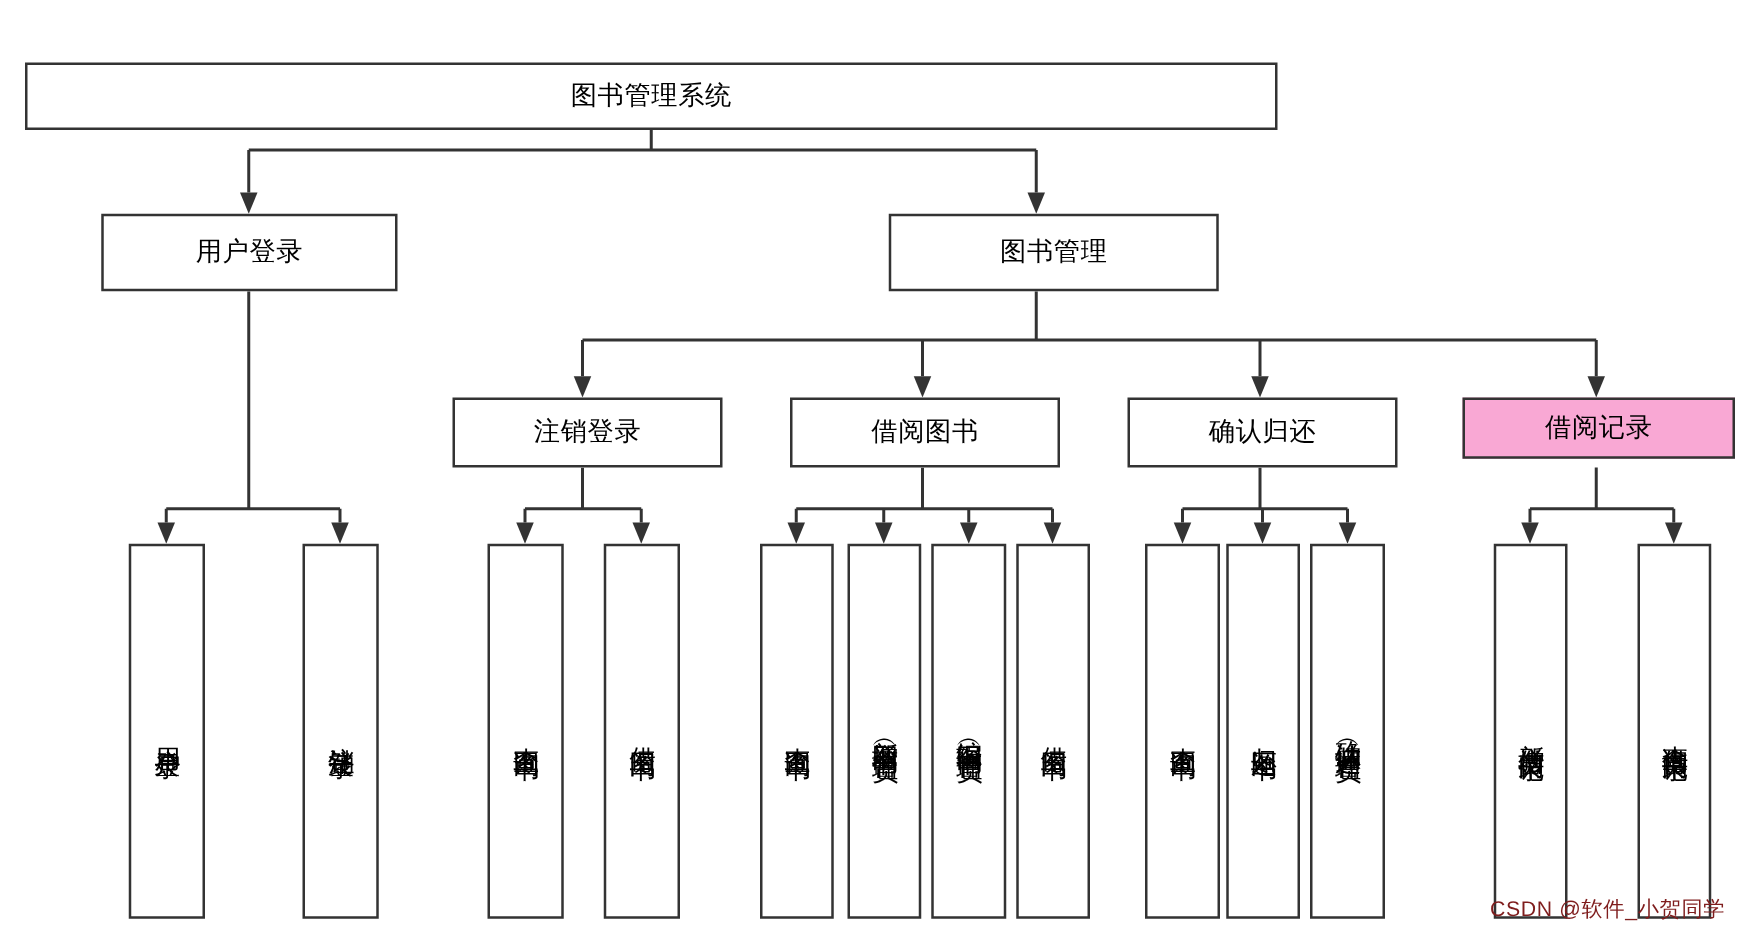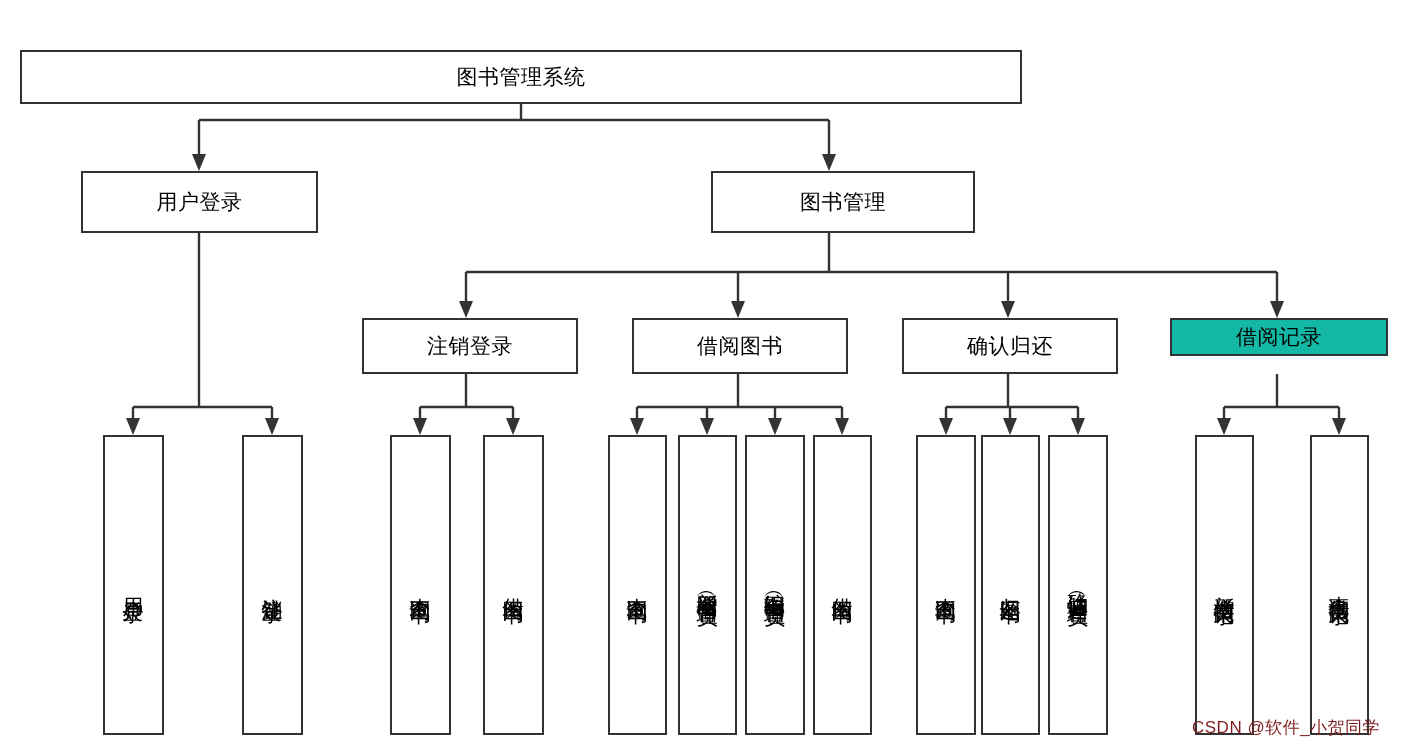--- a/index.html
+++ b/index.html
@@ -140,21 +140,21 @@
       </div>
       <div class="node-box node-horizontal" style="left: 362px; top: 318px; width: 216px; height: 56px; border-color: rgb(51, 51, 51); background: rgb(255, 255, 255);">
         <span class="node-label">注销登录</span>
       </div>
       <div class="node-box node-horizontal" style="left: 632px; top: 318px; width: 216px; height: 56px; border-color: rgb(51, 51, 51); background: rgb(255, 255, 255);">
         <span class="node-label">借阅图书</span>
       </div>
       <div class="node-box node-horizontal" style="left: 902px; top: 318px; width: 216px; height: 56px; border-color: rgb(51, 51, 51); background: rgb(255, 255, 255);">
         <span class="node-label">确认归还</span>
       </div>
-      <div class="node-box node-horizontal" style="left: 1170px; top: 318px; width: 218px; height: 38px; border-color: rgb(51, 51, 51); background: #14b8a6;">
+      <div class="node-box node-horizontal" style="left: 1170px; top: 318px; width: 218px; height: 49px; border-color: rgb(51, 51, 51); background: #f9a8d4;">
         <span class="node-label">借阅记录</span>
       </div>
       <div class="node-box node-vertical" style="left: 103px; top: 435px; width: 61px; height: 300px; border-color: rgb(51, 51, 51); background: rgb(255, 255, 255);">
         <span class="node-label">用户登录</span>
       </div>
       <div class="node-box node-vertical" style="left: 242px; top: 435px; width: 61px; height: 300px; border-color: rgb(51, 51, 51); background: rgb(255, 255, 255);">
         <span class="node-label">注销登录</span>
       </div>
       <div class="node-box node-vertical" style="left: 390px; top: 435px; width: 61px; height: 300px; border-color: rgb(51, 51, 51); background: rgb(255, 255, 255);">
         <span class="node-label">查询图书</span>

